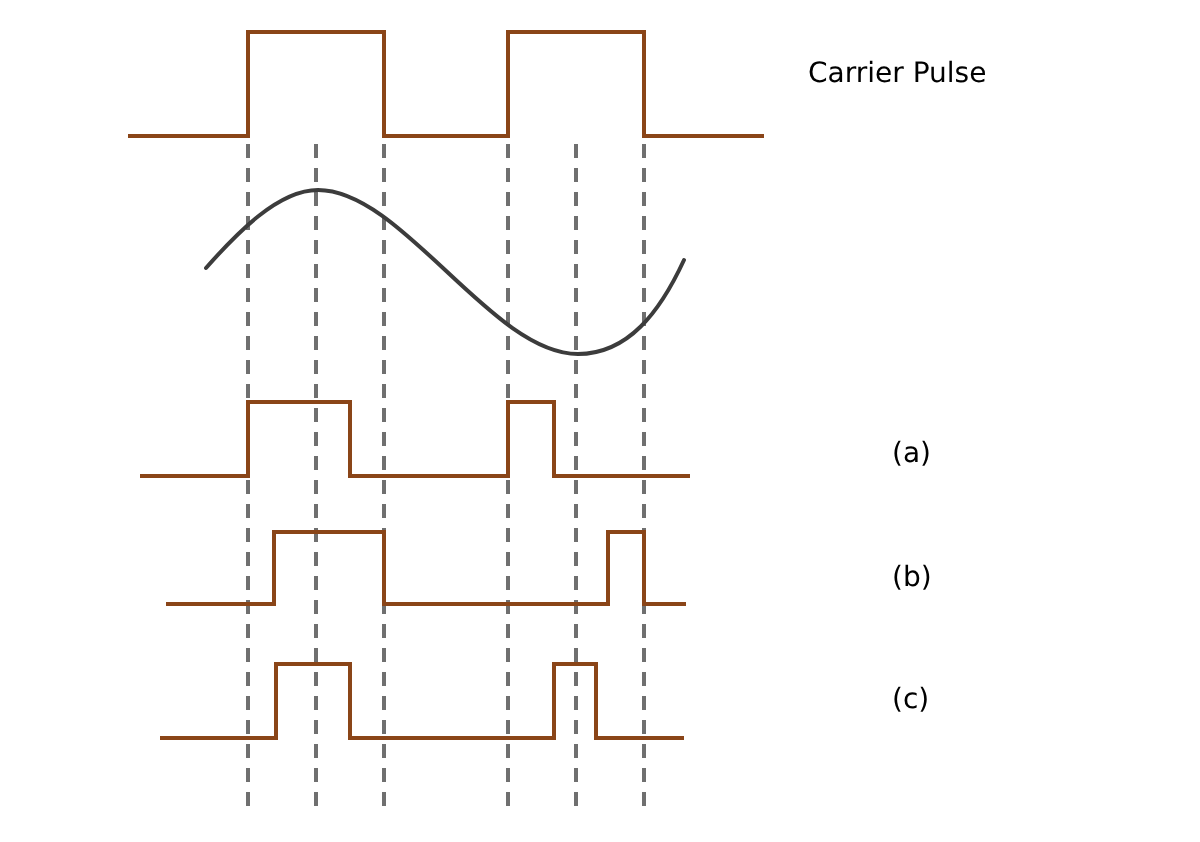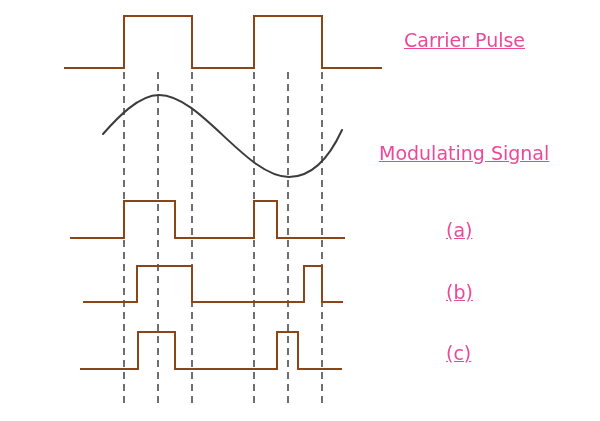--- a/index.html
+++ b/index.html
@@ -15,25 +15,24 @@
     overflow: hidden;
     font-family: "DejaVu Sans", "Liberation Sans", sans-serif;
   }
   #diagram-svg {
     position: absolute;
     left: 0;
     top: 0;
   }
   .sig-label {
     position: absolute;
-    color: #ec4899;
-    font-size: 19px;
+    color: #000000;
+    font-size: 14px;
     line-height: 1.2;
     white-space: nowrap;
-    text-decoration: underline;
   }
   .carrier-label   { left: 404px; top: 29px;  }
   .modulating-label{ left: 379px; top: 142px; }
   .label-a { left: 446px; top: 219px; }
   .label-b { left: 446px; top: 281px; }
   .label-c { left: 446px; top: 342px; }
 </style>
 </head>
 <body>
 
@@ -60,21 +59,20 @@
     <g>
         <polyline points="83,302 137,302 137,266 192,266 192,302 304,302 304,266 322,266 322,302 343,302" fill="none" stroke="#8a4518" stroke-width="2" stroke-linejoin="miter"></polyline>
       </g>
     <g>
         <polyline points="80,369 138,369 138,332 175,332 175,369 277,369 277,332 298,332 298,369 342,369" fill="none" stroke="#8a4518" stroke-width="2" stroke-linejoin="miter"></polyline>
       </g>
   </svg>
 
   <div class="sig-label carrier-label">Carrier Pulse</div>
 
-  <div class="sig-label modulating-label">Modulating Signal</div>
 
   <div class="sig-label label-a">(a)</div>
 
   <div class="sig-label label-b">(b)</div>
 
   <div class="sig-label label-c">(c)</div>
 
 </div>
 
 </body></html>

